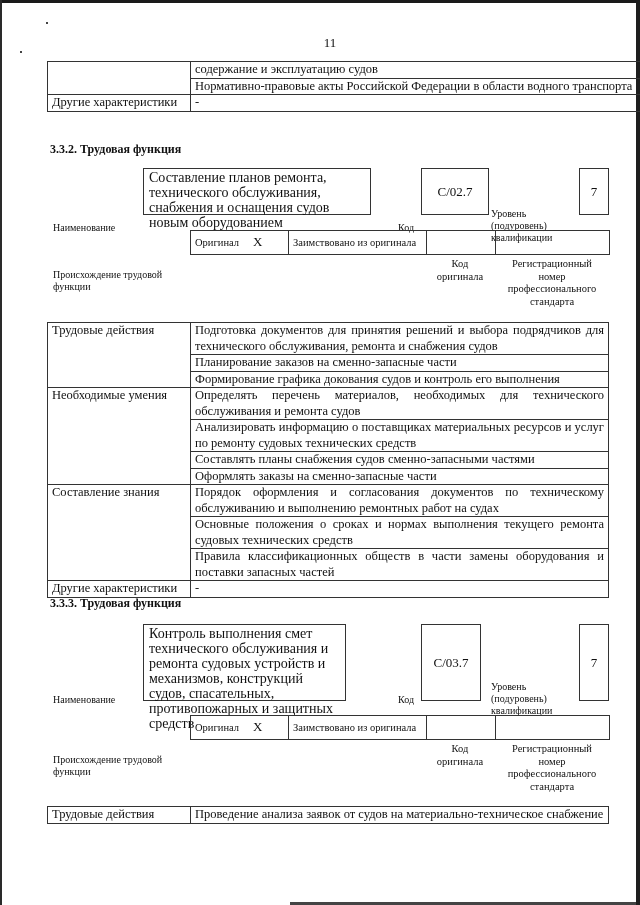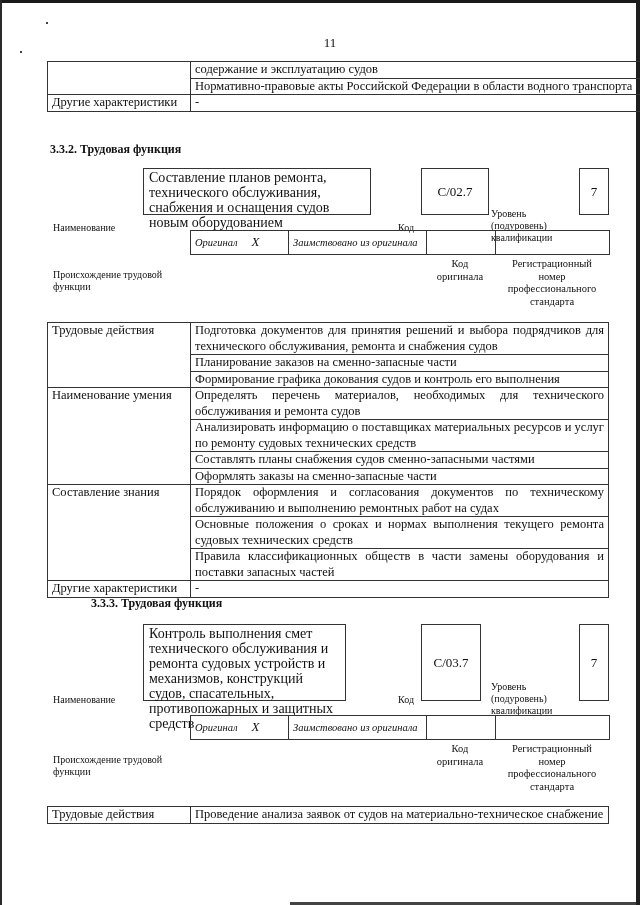--- a/index.html
+++ b/index.html
@@ -20,21 +20,21 @@
   table.grid td.c1 { width:134px;margin-left:35px; }
   td.just { text-align:justify; text-align-last:left; }
 
   .heading { position:absolute; left:50px; font-weight:bold; font-size:12px; }
   .lbl-small { position:absolute; font-size:10px; line-height:12px;margin-top:36px; }
   .box { position:absolute; border:1px solid #333; box-sizing:border-box; }
   .name-text { font-size:14px; line-height:15px; padding:1px 5px; }
   .code-text { font-size:13px; display:flex; align-items:center; justify-content:center; height:100%; }
   .level-val { font-size:13px; display:flex; align-items:center; justify-content:center; height:100%; }
 
-  table.origin { position:absolute; border-collapse:collapse; font-size:10.5px; line-height:11.5px;font-style:italic; }
+  table.origin { position:absolute; border-collapse:collapse; font-size:10.5px; line-height:11.5px; }
   table.origin td { border:1px solid #333; padding:0 4px; vertical-align:middle; height:23px; }
   .x-mark { font-size:13px; padding-left:14px; }
   .sub-lbl { position:absolute; font-size:10.5px; line-height:12.5px; text-align:center; }
 </style>
 </head>
 <body>
 
 <div class="edge-top"></div>
 <div class="edge-left"></div>
 <div class="edge-right"></div>
@@ -97,21 +97,21 @@
     <td class="c1" rowspan="3">Трудовые действия</td>
     <td class="just">Подготовка документов для принятия решений и выбора подрядчиков для технического обслуживания, ремонта и снабжения судов</td>
   </tr>
   <tr>
         <td class="just">Планирование заказов на сменно-запасные части</td>
       </tr>
   <tr>
         <td class="just">Формирование графика докования судов и контроль его выполнения</td>
       </tr>
   <tr>
-    <td class="c1" rowspan="4">Наименование умения</td>
+    <td class="c1" rowspan="4">Необходимые умения</td>
     <td class="just">Определять перечень материалов, необходимых для технического обслуживания и ремонта судов</td>
   </tr>
   <tr>
         <td class="just">Анализировать информацию о поставщиках материальных ресурсов и услуг по ремонту судовых технических средств</td>
       </tr>
   <tr>
         <td class="just">Составлять планы снабжения судов сменно-запасными частями</td>
       </tr>
   <tr>
         <td class="just">Оформлять заказы на сменно-запасные части</td>
@@ -126,21 +126,21 @@
   <tr>
         <td class="just">Правила классификационных обществ в части замены оборудования и поставки запасных частей</td>
       </tr>
   <tr>
     <td class="c1">Другие характеристики</td>
     <td>-</td>
   </tr>
 </tbody>
   </table>
 
-<div class="heading" style="top:596px;margin-left:41px;">3.3.3. Трудовая функция</div>
+<div class="heading" style="top:596px;">3.3.3. Трудовая функция</div>
 
 <div class="lbl-small" style="left:53px;top:658px;">Наименование</div>
 <div class="box" style="left:143px;top:624px;width:203px;height:77px;">
   <div class="name-text">Контроль выполнения смет технического обслуживания и ремонта судовых устройств и механизмов, конструкций судов, спасательных, противопожарных и защитных средств</div>
 </div>
 <div class="lbl-small" style="left:398px;top:658px;">Код</div>
 <div class="box" style="left:421px;top:624px;width:60px;height:77px;">
   <div class="code-text">C/03.7</div>
 </div>
 <div class="lbl-small" style="left:491px;top:645px;width:80px;">Уровень (подуровень) квалификации</div>

